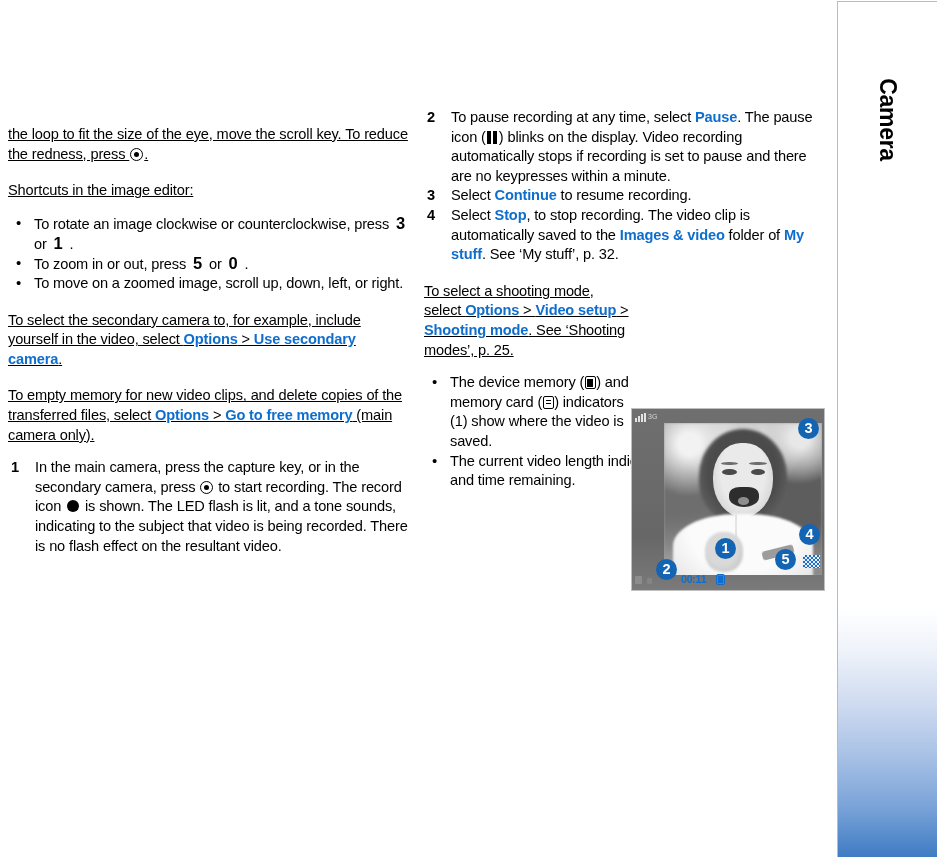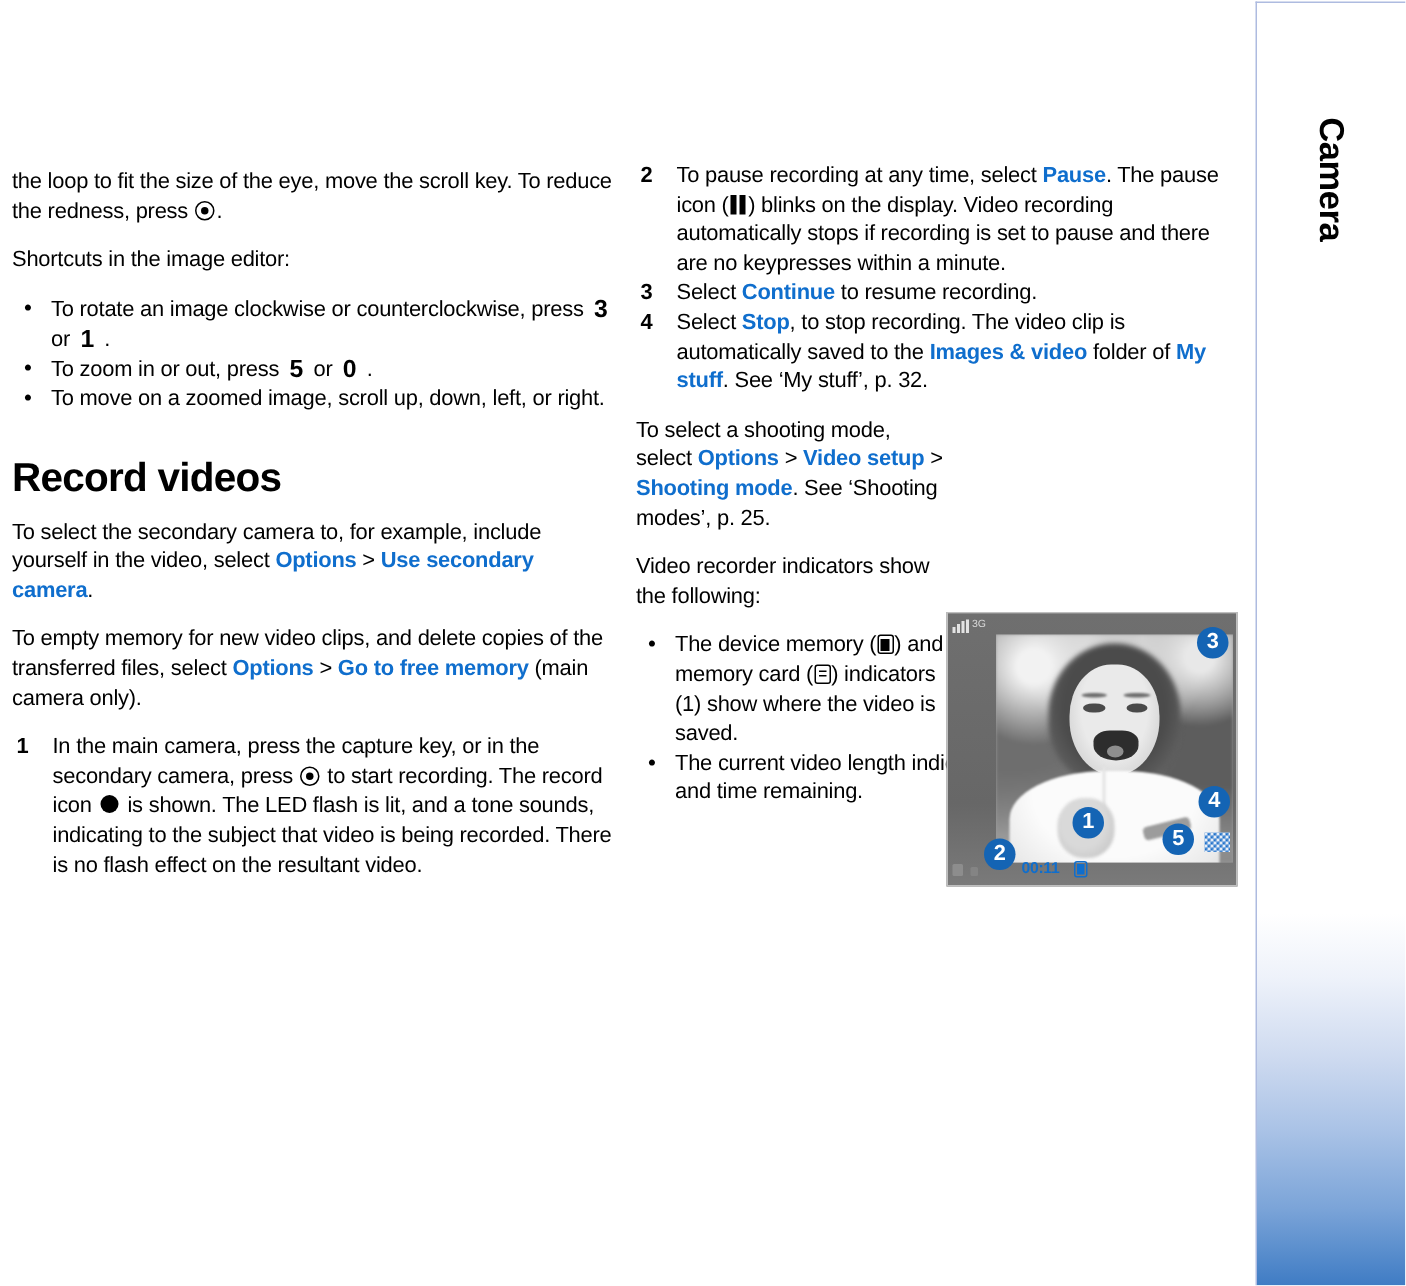--- a/index.html
+++ b/index.html
@@ -24,21 +24,21 @@
     position: absolute;
     top: 108px;
     width: 404px;
     font-size: 14.6px;
     line-height: 19.6px;
     letter-spacing: -0.15px;
   }
   #col-left  { left: 8px;  width: 404px; }
   #col-right { left: 424px; width: 402px; }
 
-  p { margin: 4px 0 13px 0; }
+  p { margin: 17px 0 13px 0; text-decoration: underline; }
 
   h2.section-head {
     font-size: 27px;
     line-height: 30px;
     font-weight: bold;
     margin: 26px 0 13px 0;
     letter-spacing: -0.5px;
   }
 
   .blue { color: #0f6ecd; font-weight: bold; }
@@ -380,21 +380,20 @@
         <span>To rotate an image clockwise or counterclockwise, press </span><span class="key-digit">3</span><span> or </span><span class="key-digit">1</span><span> .</span>
       </li>
       <li>
         <span>To zoom in or out, press </span><span class="key-digit">5</span><span> or </span><span class="key-digit">0</span><span> .</span>
       </li>
       <li>
         <span>To move on a zoomed image, scroll up, down, left, or right.</span>
       </li>
     </ul>
 
-    <h2 class="section-head">Record videos</h2>
 
 
     <p><span>To select the secondary camera to, for example, include yourself in the video, select </span><span class="blue">Options</span><span class="gt"> &gt; </span><span class="blue">Use secondary camera</span><span>.</span></p>
 
     <p><span>To empty memory for new video clips, and delete copies of the transferred files, select </span><span class="blue">Options</span><span class="gt"> &gt; </span><span class="blue">Go to free memory</span><span> (main camera only).</span></p>
 
     <ol class="steps">
       <li>
         <span class="num">1</span><span>In the main camera, press the capture key, or in the secondary camera, press </span><span class="key-scroll"></span><span> to start recording. The record icon </span><span class="rec-dot"></span><span> is shown. The LED flash is lit, and a tone sounds, indicating to the subject that video is being recorded. There is no flash effect on the resultant video.</span>
       </li>
@@ -412,21 +411,20 @@
       </li>
       <li>
         <span class="num">4</span><span>Select </span><span class="blue">Stop</span><span>, to stop recording. The video clip is automatically saved to the </span><span class="blue">Images &amp; video</span><span> folder of </span><span class="blue">My stuff</span><span>. See ‘My stuff’, p. 32.</span>
       </li>
     </ol>
 
 
     <div style="width:208px">
       <p><span>To select a shooting mode, select </span><span class="blue">Options</span><span class="gt"> &gt; </span><span class="blue">Video setup</span><span class="gt"> &gt; </span><span class="blue">Shooting mode</span><span>. See ‘Shooting modes’, p. 25.</span></p>
 
-      <p>Video recorder indicators show the following:</p>
 
       <ul class="bullets" style="margin-bottom:0">
         <li>
           <span>The device memory (</span><span class="mem-dev"></span><span>) and memory card (</span><span class="mem-card"></span><span>) indicators (1) show where the video is saved.</span>
         </li>
       </ul>
     </div>
 
     <ul class="bullets" style="margin-top:0">
       <li>

